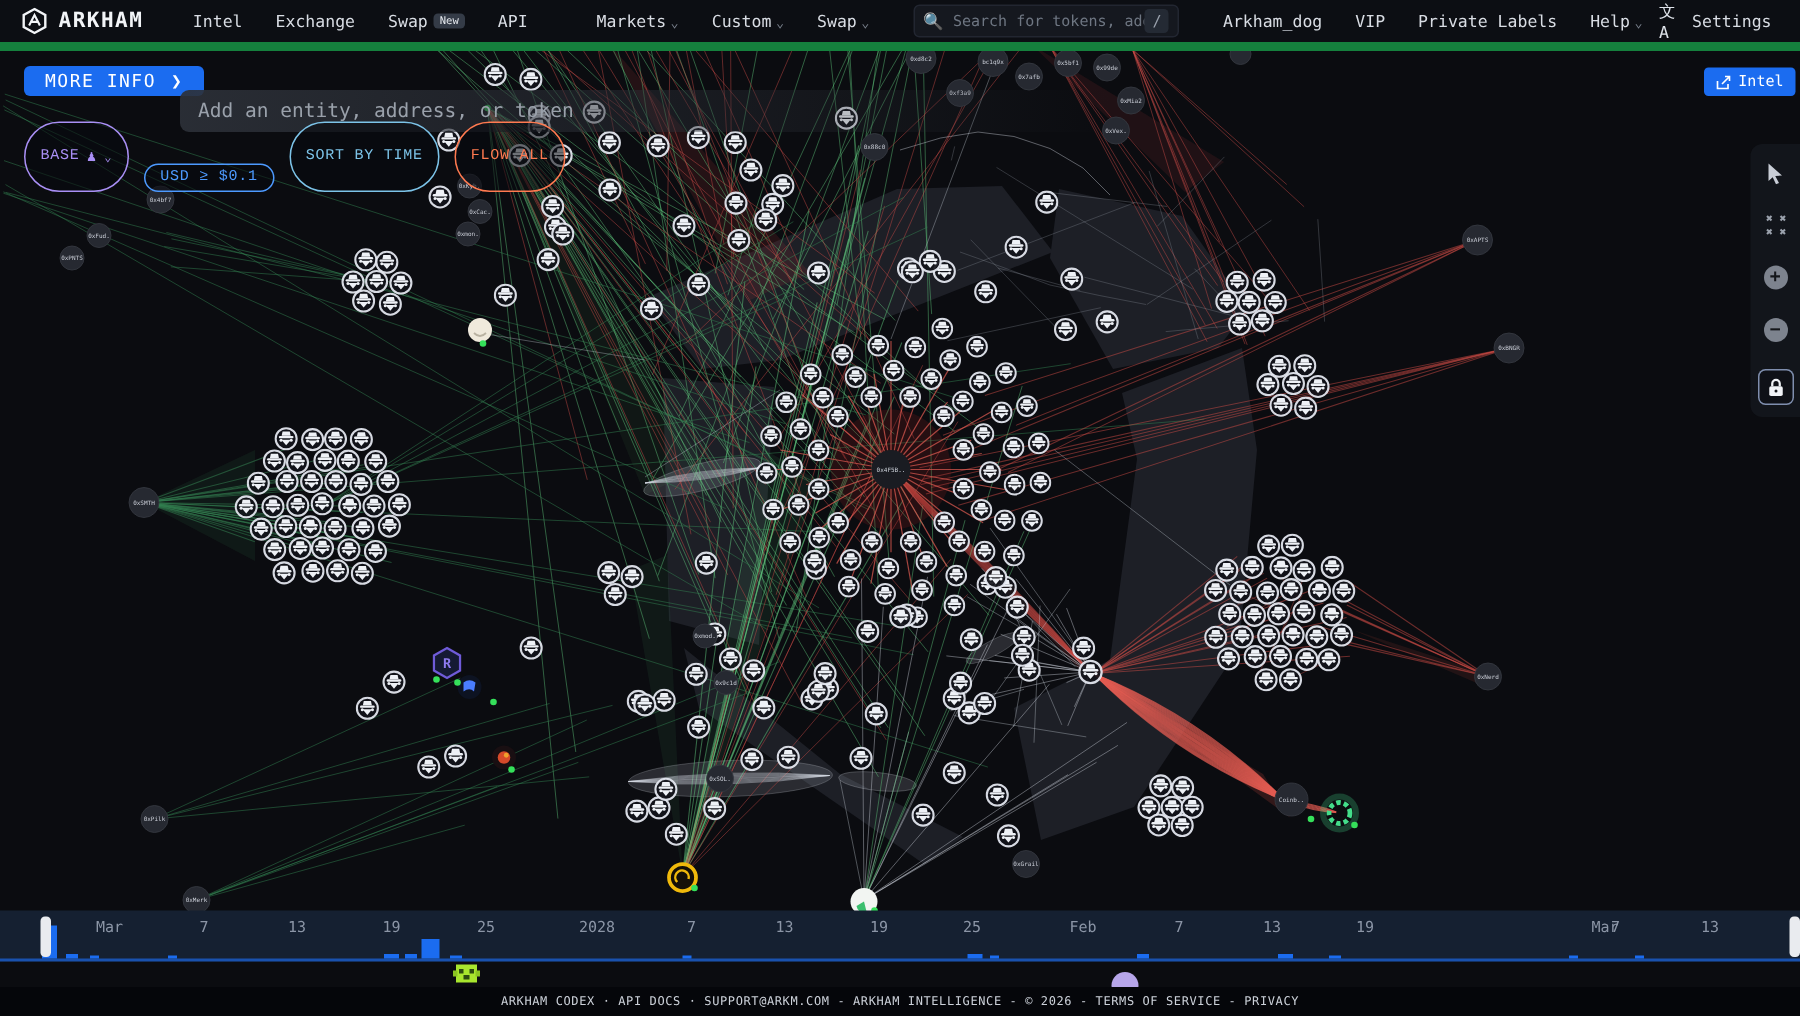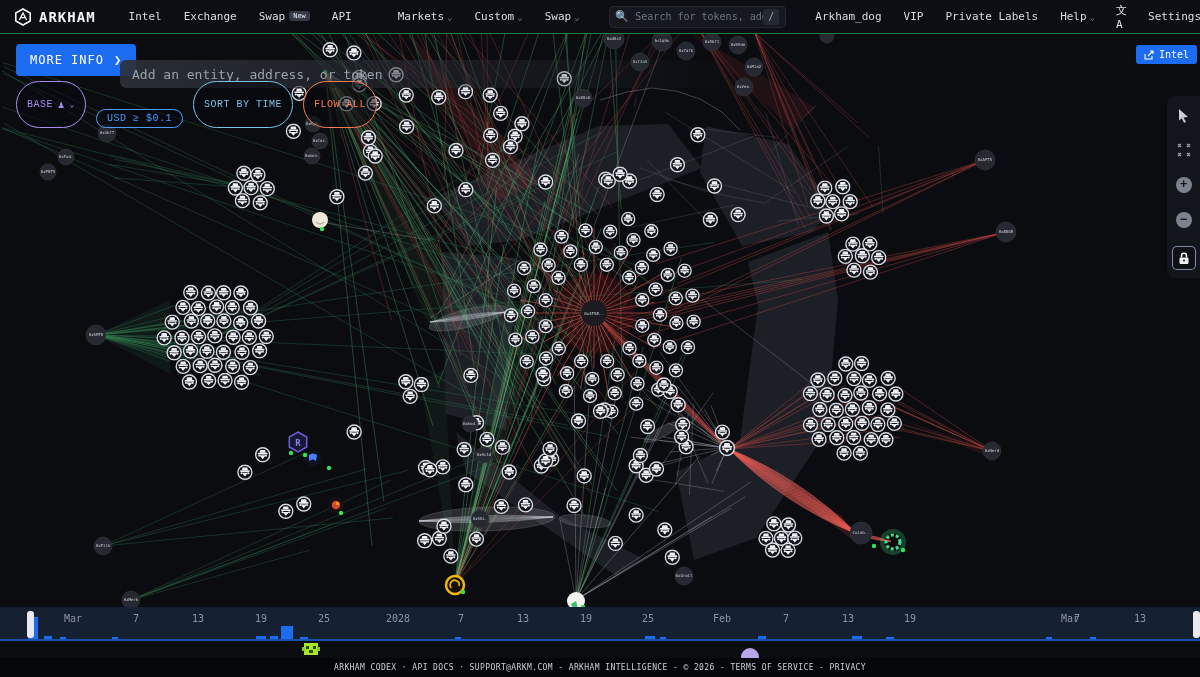--- a/index.html
+++ b/index.html
@@ -2,40 +2,40 @@
 <html><head>
 <meta charset="utf-8">
 <style>
   * { box-sizing: border-box; margin: 0; padding: 0; }
   html,body { width:1200px; height:677px; overflow:hidden; background:#07080b;
     font-family:"DejaVu Sans Mono", monospace; }
   #stage { position:relative; width:1200px; height:677px; background:#0b0c10; }
 
   
   #topnav { position:absolute; top:0; left:0; right:0; height:34px; background:#0c0e13;
-    display:flex; align-items:center; z-index:30; padding:0 14px; border-bottom:1px solid #15803d; }
+    display:flex; align-items:center; z-index:30; padding:0 14px; border-bottom:6px solid #15803d; }
   .brand { display:flex; align-items:center; gap:7px; margin-right:22px; }
   .brand-name { color:#f2f4f7; font-weight:bold; font-size:14px; letter-spacing:1px; }
   .navlink { color:#d9dde4; font-size:11px; margin:0 11px; cursor:pointer; white-space:nowrap; }
   .badge-new { background:#343b47; color:#e8ebf0; font-size:7px; padding:1px 4px; border-radius:3px; margin-left:4px; vertical-align:2px;}
   .nav-divider { width:1px; height:18px; background:#252933; margin:0 12px; }
   .caret { color:#79808c; font-size:9px; margin-left:3px; }
   #nav-search { display:flex; align-items:center; background:#15181f; border:1px solid #222631;
     border-radius:4px; height:22px; width:292px; margin:0 18px; padding:0 6px; }
   #nav-search .mag { color:#8a919d; font-size:11px; margin-right:6px; }
   #nav-search input { flex:1; background:transparent; border:none; outline:none; color:#c6ccd6;
     font-size:10px; font-family:inherit; }
   #nav-search input::placeholder { color:#6e7682; }
   .slash-key { background:#242a34; color:#9aa2ad; border-radius:3px; font-size:10px;
     width:16px; height:16px; display:flex; align-items:center; justify-content:center; }
   #nav-right { margin-left:auto; display:flex; align-items:center; }
-  .lang-icon { color:#dfe3ea; font-size:11px; margin:0 10px; cursor:pointer; }
+  .lang-icon { color:#dfe3ea; font-size:11px; margin:0 0; cursor:pointer; }
 
   
-  #more-info { position:absolute; top:44px; left:16px; height:32px; background:#1b6cf0; color:#fff;
+  #more-info { position:absolute; top:44px; left:16px; height:20px; background:#1b6cf0; color:#fff;
     font-size:12px; letter-spacing:1px; display:flex; align-items:center; gap:10px; padding:0 14px;
     border:none; border-radius:4px; z-index:20; cursor:pointer; font-family:inherit; }
   #entity-input { position:absolute; top:44px; left:120px; width:620px; height:28px; z-index:20;
     background:linear-gradient(to right, rgba(44,48,56,0.92), rgba(44,48,56,0.0));
     border:none; border-radius:6px; color:#e7eaef; font-size:13px; padding:0 12px;
     font-family:inherit; outline:none;margin-top:16px; }
   #entity-input::placeholder { color:#9aa1ab; }
   #pill-row { position:absolute; top:81px; left:16px; display:flex; gap:10px; z-index:20;font-family:Liberation Mono, monospace; }
   .pill { border:1px solid; border-radius:999px; font-size:10px; letter-spacing:0.5px;
     padding:3px 10px; background:rgba(8,10,14,0.55); display:flex; align-items:center; gap:5px;

